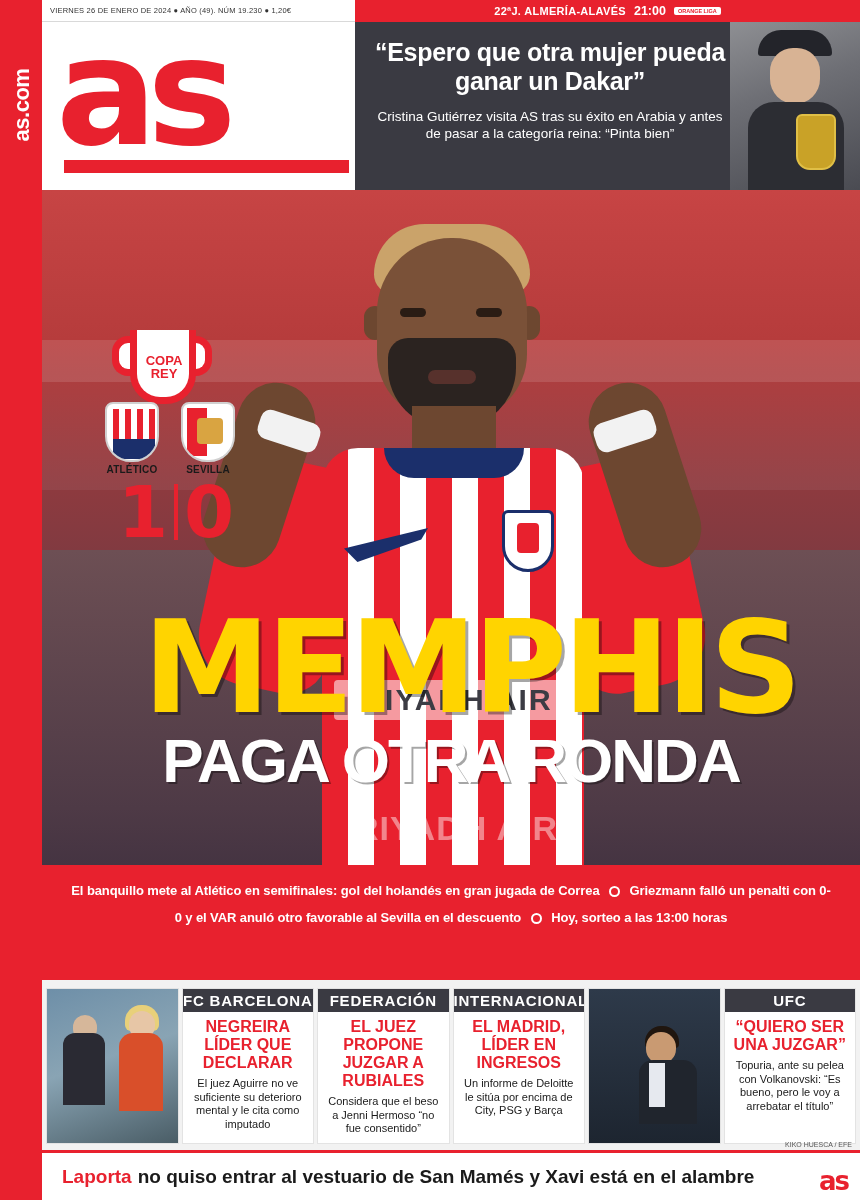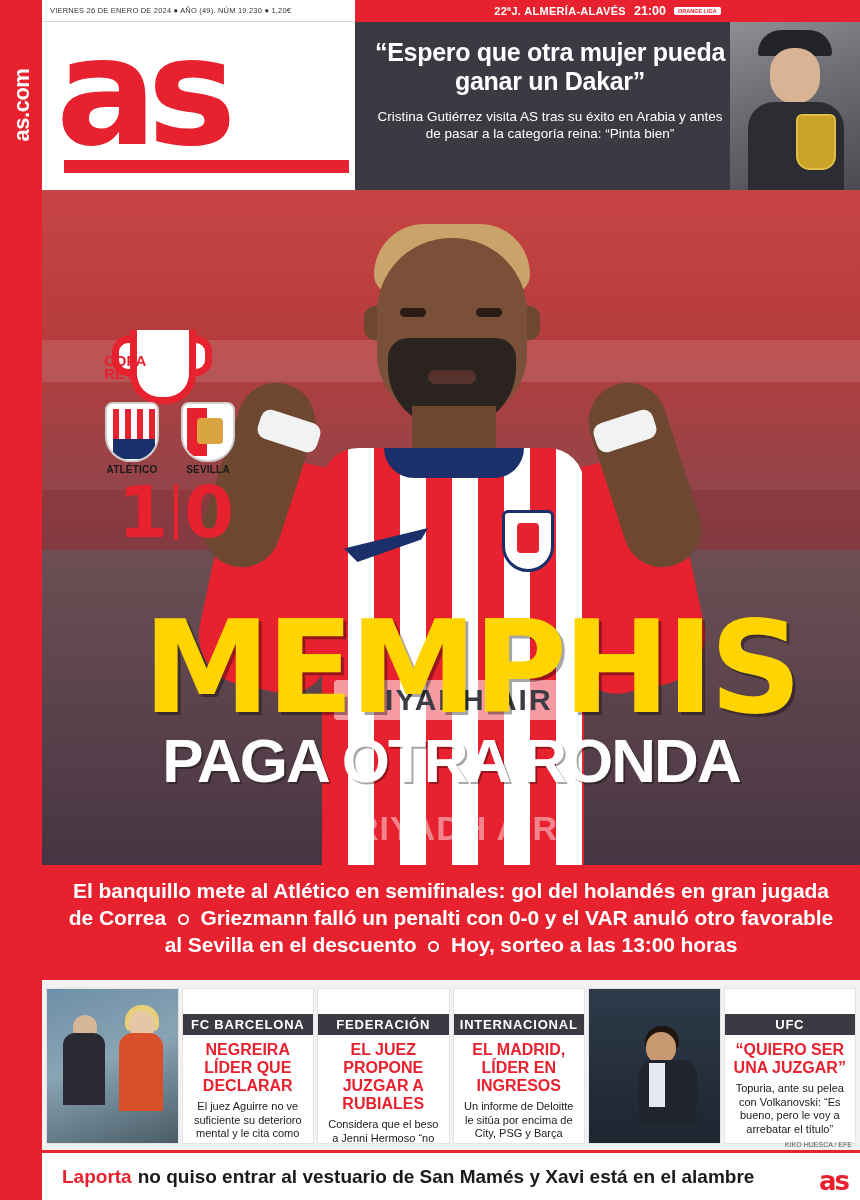--- a/index.html
+++ b/index.html
@@ -249,22 +249,22 @@
     background: #ffffff;
   }
   .copa-handle-l, .copa-handle-r {
     position: absolute; top: 6px; width: 22px; height: 40px;
     border: 7px solid #e8212e; background: #fff;
   }
   .copa-handle-l { left: 8px; border-right: none; border-radius: 16px 0 0 16px; }
   .copa-handle-r { left: 86px; border-left: none; border-radius: 0 16px 16px 0; }
   .copa-label {
     position: absolute; left: 0; top: 24px; width: 120px;
-    text-align: left; color: #e8212e;
-    font-size: 15px; font-weight: bold; line-height: 13px;
+    text-align: center; color: #e8212e;
+    font-size: 13px; font-weight: bold; line-height: 13px;
   }
 
   
   .scorebox {
     position: absolute; left: 54px; top: 212px; width: 160px; height: 148px; z-index: 6;
   }
   .badges { display: flex; gap: 4px; }
   .team { width: 72px; text-align: center; }
   .team-shield {
     width: 54px; height: 60px; margin: 0 auto;
@@ -314,41 +314,41 @@
     text-shadow: 2px 2px 0 rgba(0,0,0,.35);
   }
 
   
   .redband {
     position: absolute; left: 42px; top: 865px; width: 818px; height: 115px;
     background: #e8212e; color: #fff;
     padding: 12px 26px 0 26px; text-align: center; z-index: 8;
   }
   .redband p {
-    font-size: 21px; line-height: 27px; font-weight: bold; letter-spacing: -.1px;
+    font-size: 13px; line-height: 27px; font-weight: bold; letter-spacing: -.1px;
   }
   .bullet {
     display: inline-block; width: 11px; height: 11px; border-radius: 50%;
     border: 2px solid #ffffff; margin: 0 6px; vertical-align: middle;
   }
 
   
   .modules {
     position: absolute; left: 42px; top: 982px; width: 818px; height: 168px;
     display: flex; gap: 3px; padding: 6px 4px;
     background: #f2f2f2;
   }
   .mod {
     flex: 1; background: #ffffff; position: relative; overflow: hidden;
     border: 1px solid #e3e3e3;
   }
   .mod-kicker {
     background: #3a3a42; color: #ffffff;
-    font-size: 13px; font-weight: bold; letter-spacing: .8px;
-    text-align: center; padding: 3px 0; margin-top: 25px;
+    font-size: 15px; font-weight: bold; letter-spacing: .8px;
+    text-align: center; padding: 3px 0;
   }
   .mod-title {
     color: #e8212e; font-size: 16px; line-height: 18px; font-weight: bold;
     text-align: center; padding: 6px 6px 0 6px;
   }
   .mod-body {
     color: #1a1a1a; font-size: 11px; line-height: 13.5px;
     text-align: center; padding: 5px 7px 0 7px;
   }
   .mod-photo { padding: 0; }

